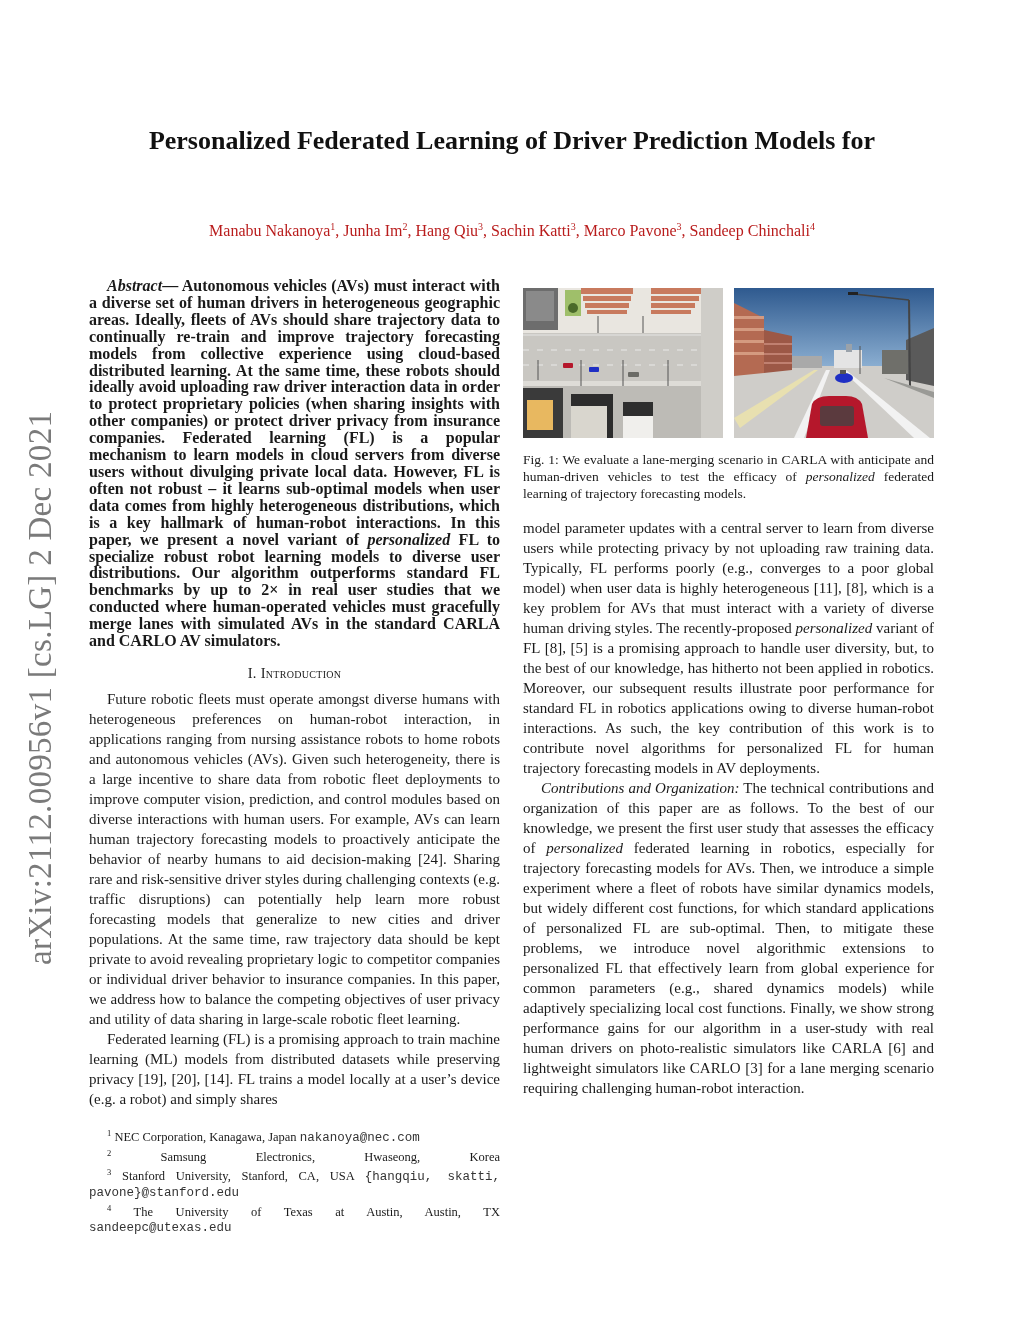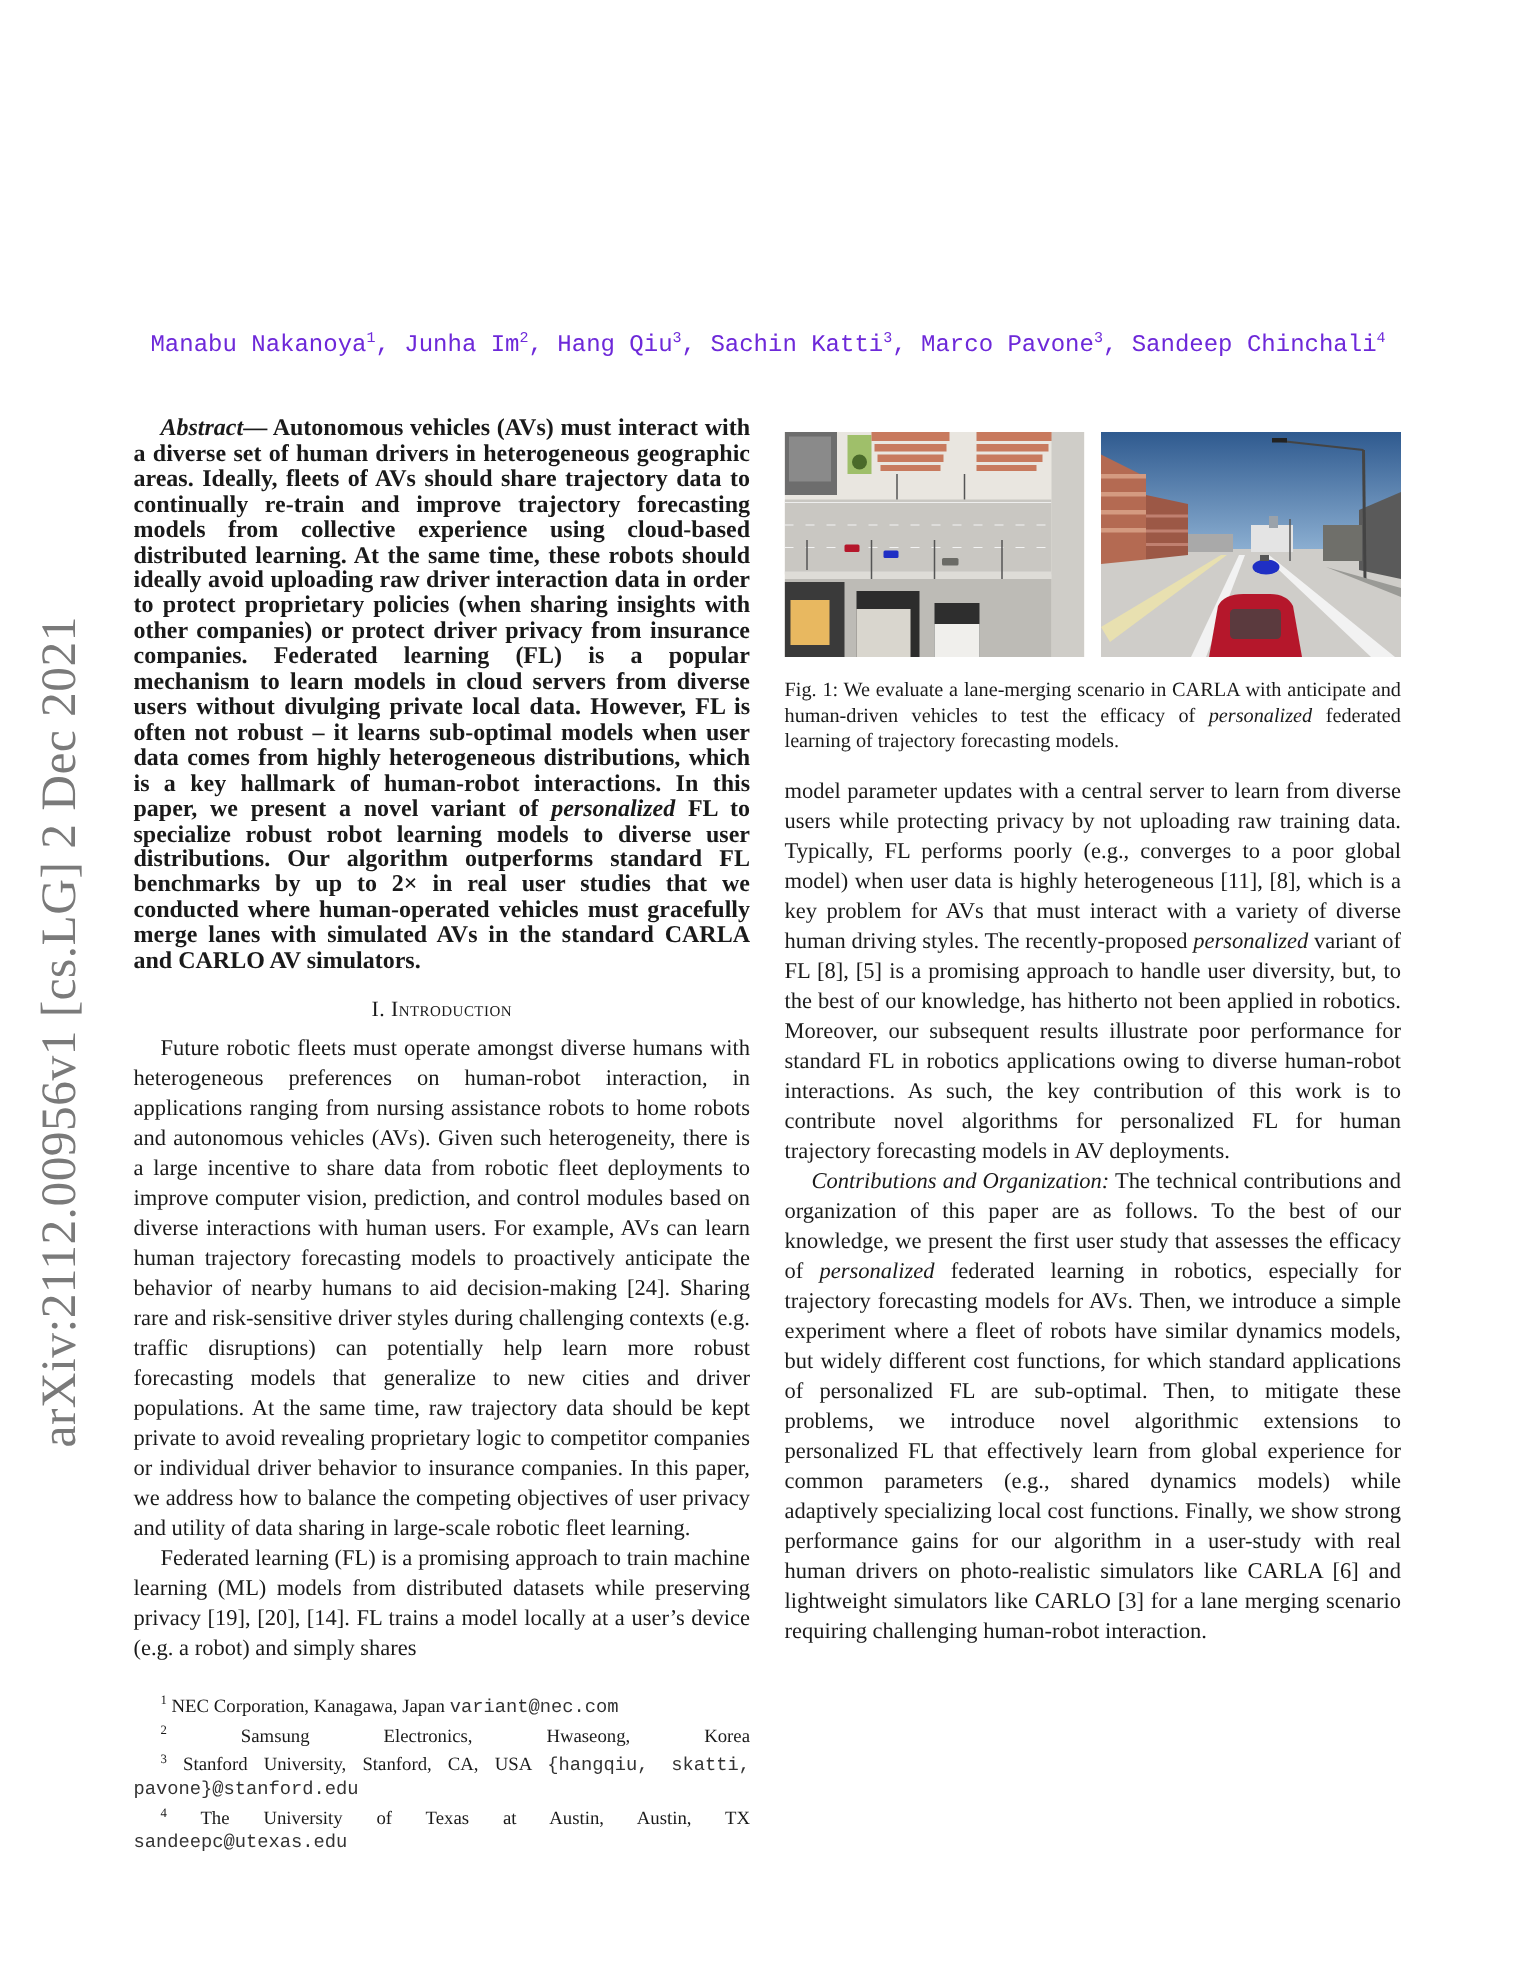--- a/index.html
+++ b/index.html
@@ -13,21 +13,21 @@
     font-size: 33px; color: #7a7a7a; white-space: nowrap; letter-spacing: 0.3px;
     font-family: "Liberation Serif", serif;
   }
   .title {
     position: absolute; left: 100px; width: 824px; top: 124px;
     text-align: center; font-weight: bold; font-size: 26px; line-height: 34px;
     font-family: "Liberation Serif", serif; color: #111;
   }
   .authors {
     position: absolute; left: 100px; width: 824px; top: 217px;
-    text-align: center; font-size: 16px; line-height: 20px; color: #6d28d9; font-family: Liberation Mono, monospace;
+    text-align: center; font-size: 16px; line-height: 20px; color: #b91c1c;
   }
   .authors sup { font-size: 10px; }
   .col { position: absolute; top: 278px; width: 411px; font-size: 15px; line-height: 20px; }
   .col-left { left: 89px; }
   .col-right { left: 523px; }
   p { margin: 0; text-align: justify; }
   .indent { text-indent: 18px; }
   .abstract { font-weight: bold; font-size: 16px; line-height: 16.9px; text-align: justify; }
   .abstract .lead { font-style: italic; }
   .abstract em { font-style: italic; }
@@ -44,20 +44,21 @@
   .caption { font-size: 13.5px; line-height: 17px; text-align: justify; margin-bottom: 16px; }
   em { font-style: italic; }
   .run-in { font-style: italic; }
 </style>
 </head>
 <body>
 
 <div class="arxiv-stamp">arXiv:2112.00956v1  [cs.LG]  2 Dec 2021</div>
 
 <div class="title">
+  <div>Personalized Federated Learning of Driver Prediction Models for</div>
 </div>
 
 <div class="authors">
   <span><span>Manabu Nakanoya</span><sup>1</sup></span>,
   <span><span>Junha Im</span><sup>2</sup></span>,
   <span><span>Hang Qiu</span><sup>3</sup></span>,
   <span><span>Sachin Katti</span><sup>3</sup></span>,
   <span><span>Marco Pavone</span><sup>3</sup></span>,
   <span><span>Sandeep Chinchali</span><sup>4</sup></span>
 </div>
@@ -65,21 +66,21 @@
 <div class="col col-left">
   <p class="abstract indent"><span class="lead">Abstract</span><span>—</span><span> Autonomous vehicles (AVs) must interact with a diverse set of human drivers in heterogeneous geographic areas. Ideally, fleets of AVs should share trajectory data to continually re-train and improve trajectory forecasting models from collective experience using cloud-based distributed learning. At the same time, these robots should ideally avoid uploading raw driver interaction data in order to protect proprietary policies (when sharing insights with other companies) or protect driver privacy from insurance companies. Federated learning (FL) is a popular mechanism to learn models in cloud servers from diverse users without divulging private local data. However, FL is often not robust – it learns sub-optimal models when user data comes from highly heterogeneous distributions, which is a key hallmark of human-robot interactions. In this paper, we present a novel variant of </span><em>personalized</em><span> FL to specialize robust robot learning models to diverse user distributions. Our algorithm outperforms standard FL benchmarks by up to 2× in real user studies that we conducted where human-operated vehicles must gracefully merge lanes with simulated AVs in the standard CARLA and CARLO AV simulators.</span></p>
 
   <div class="section-heading">I. Introduction</div>
 
   <p class="indent">Future robotic fleets must operate amongst diverse humans with heterogeneous preferences on human-robot interaction, in applications ranging from nursing assistance robots to home robots and autonomous vehicles (AVs). Given such heterogeneity, there is a large incentive to share data from robotic fleet deployments to improve computer vision, prediction, and control modules based on diverse interactions with human users. For example, AVs can learn human trajectory forecasting models to proactively anticipate the behavior of nearby humans to aid decision-making [24]. Sharing rare and risk-sensitive driver styles during challenging contexts (e.g. traffic disruptions) can potentially help learn more robust forecasting models that generalize to new cities and driver populations. At the same time, raw trajectory data should be kept private to avoid revealing proprietary logic to competitor companies or individual driver behavior to insurance companies. In this paper, we address how to balance the competing objectives of user privacy and utility of data sharing in large-scale robotic fleet learning.</p>
   <p class="indent">Federated learning (FL) is a promising approach to train machine learning (ML) models from distributed datasets while preserving privacy [19], [20], [14]. FL trains a model locally at a user’s device (e.g. a robot) and simply shares</p>
 </div>
 
 <div class="footnotes">
-  <p class="indent"><sup>1</sup><span> NEC Corporation, Kanagawa, Japan </span><span class="mono">variant@nec.com</span></p>
+  <p class="indent"><sup>1</sup><span> NEC Corporation, Kanagawa, Japan </span><span class="mono">nakanoya@nec.com</span></p>
   <p class="indent" style="text-align-last: justify;"><sup>2</sup><span> Samsung Electronics, Hwaseong, Korea </span></p>
   <p class="indent"><sup>3</sup><span> Stanford University, Stanford, CA, USA </span><span class="mono">{hangqiu, skatti, pavone}@stanford.edu</span></p>
   <p class="indent" style="text-align-last: justify;"><sup>4</sup><span> The University of Texas at Austin, Austin, TX </span></p>
   <p><span class="mono">sandeepc@utexas.edu</span></p>
 </div>
 
 <div class="col col-right" style="top: 288px;">
   <div class="figure">
 
     <div class="fig-img" title="Top-down CARLA view of lane merging road with red, blue and gray cars">

